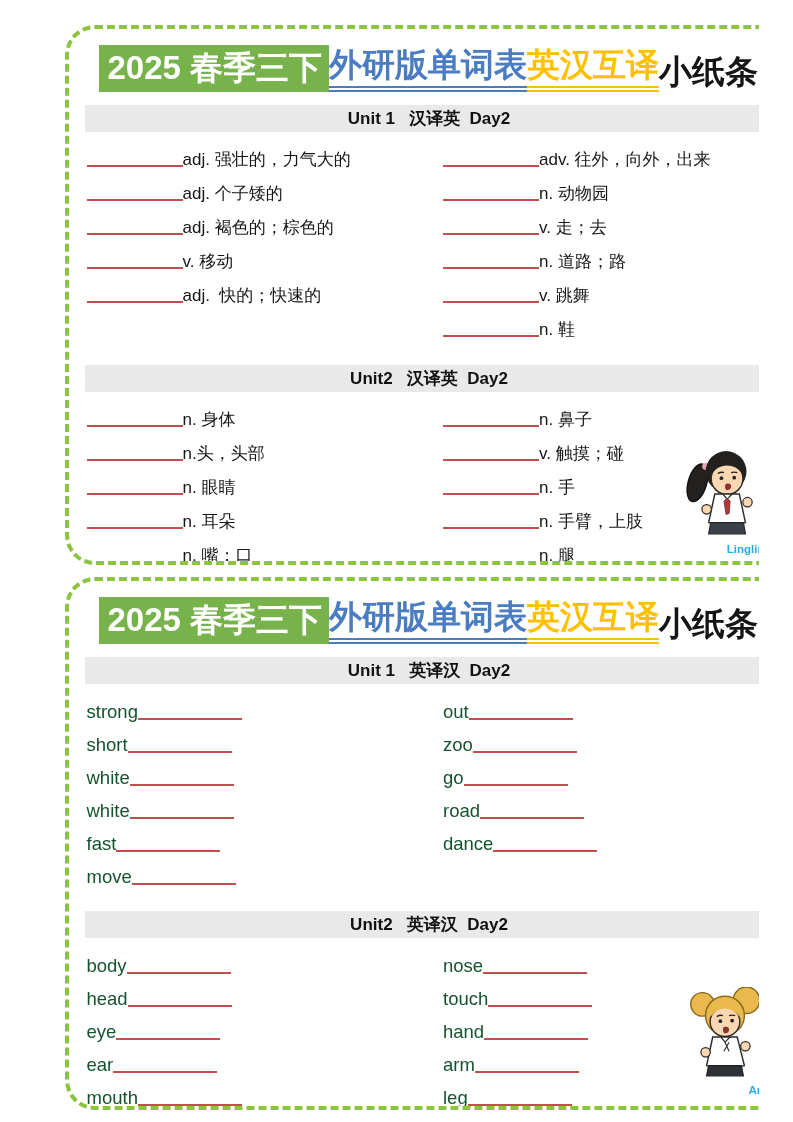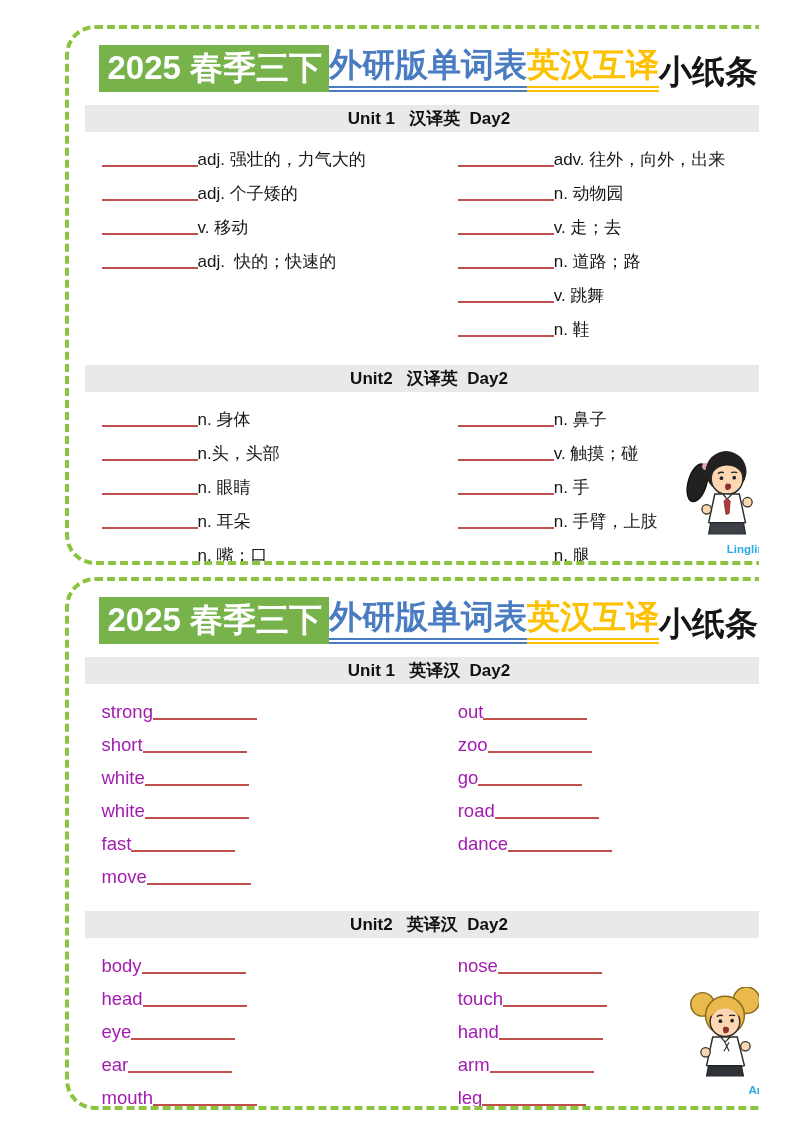--- a/index.html
+++ b/index.html
@@ -22,35 +22,35 @@
   .t-gold  { color:#ffc000; border-bottom:6px double #ffc000; padding-bottom:1px; }
   .t-black { color:#151515; }
 
   .unit-bar {
     margin-top:13px; height:27px; line-height:27px;
     background:#e9e9e9; text-align:center;
     font-weight:bold; font-size:17px; color:#111; white-space:pre;
   }
 
   .cols { display:flex; padding:11px 2px 5px 2px; }
-  .col  { width:50%;margin-left:15px; }
+  .col  { width:50%; }
   .col.right { padding-left:14px; }
 
   .row { height:34px; line-height:34px; white-space:pre; }
   .card-2 .row { height:33px; line-height:33px; }
 
   .blank {
     display:inline-block; width:96px; height:2px;
     border-bottom:2px solid #c0504d;
     position:relative; top:2px;
   }
   .blank-en { width:104px; }
 
   .def  { font-size:17px; color:#161616; }
-  .word { font-size:18.5px; color:#a21caf; }
+  .word { font-size:18.5px; color:#14532d; }
 
   .mascot { position:absolute; width:96px; text-align:center; }
   .mascot-1 { right:18px; bottom:6px; }
   .mascot-2 { right:16px; bottom:10px; }
   .mascot-label { font-size:11.5px; font-weight:bold; color:#29abe2; margin-top:-3px;text-align:right; }
 </style>
 </head>
 <body>
 
 <div class="page">
@@ -58,20 +58,21 @@
   <section class="card card-1">
     <div class="title-line">
       <span class="t-green">2025 春季三下</span><span class="t-blue">外研版单词表</span><span class="t-gold">英汉互译</span><span class="t-black">小纸条</span>
     </div>
 
     <div class="unit-bar">Unit 1   汉译英  Day2</div>
     <div class="cols">
       <div class="col left">
           <div class="row"><span class="blank"></span><span class="def">adj. 强壮的，力气大的</span></div>
           <div class="row"><span class="blank"></span><span class="def">adj. 个子矮的</span></div>
+          <div class="row"><span class="blank"></span><span class="def">adj. 褐色的；棕色的</span></div>
           <div class="row"><span class="blank"></span><span class="def">v. 移动</span></div>
           <div class="row"><span class="blank"></span><span class="def">adj.  快的；快速的</span></div>
         </div>
       <div class="col right">
           <div class="row"><span class="blank"></span><span class="def">adv. 往外，向外，出来</span></div>
           <div class="row"><span class="blank"></span><span class="def">n. 动物园</span></div>
           <div class="row"><span class="blank"></span><span class="def">v. 走；去</span></div>
           <div class="row"><span class="blank"></span><span class="def">n. 道路；路</span></div>
           <div class="row"><span class="blank"></span><span class="def">v. 跳舞</span></div>
           <div class="row"><span class="blank"></span><span class="def">n. 鞋</span></div>

